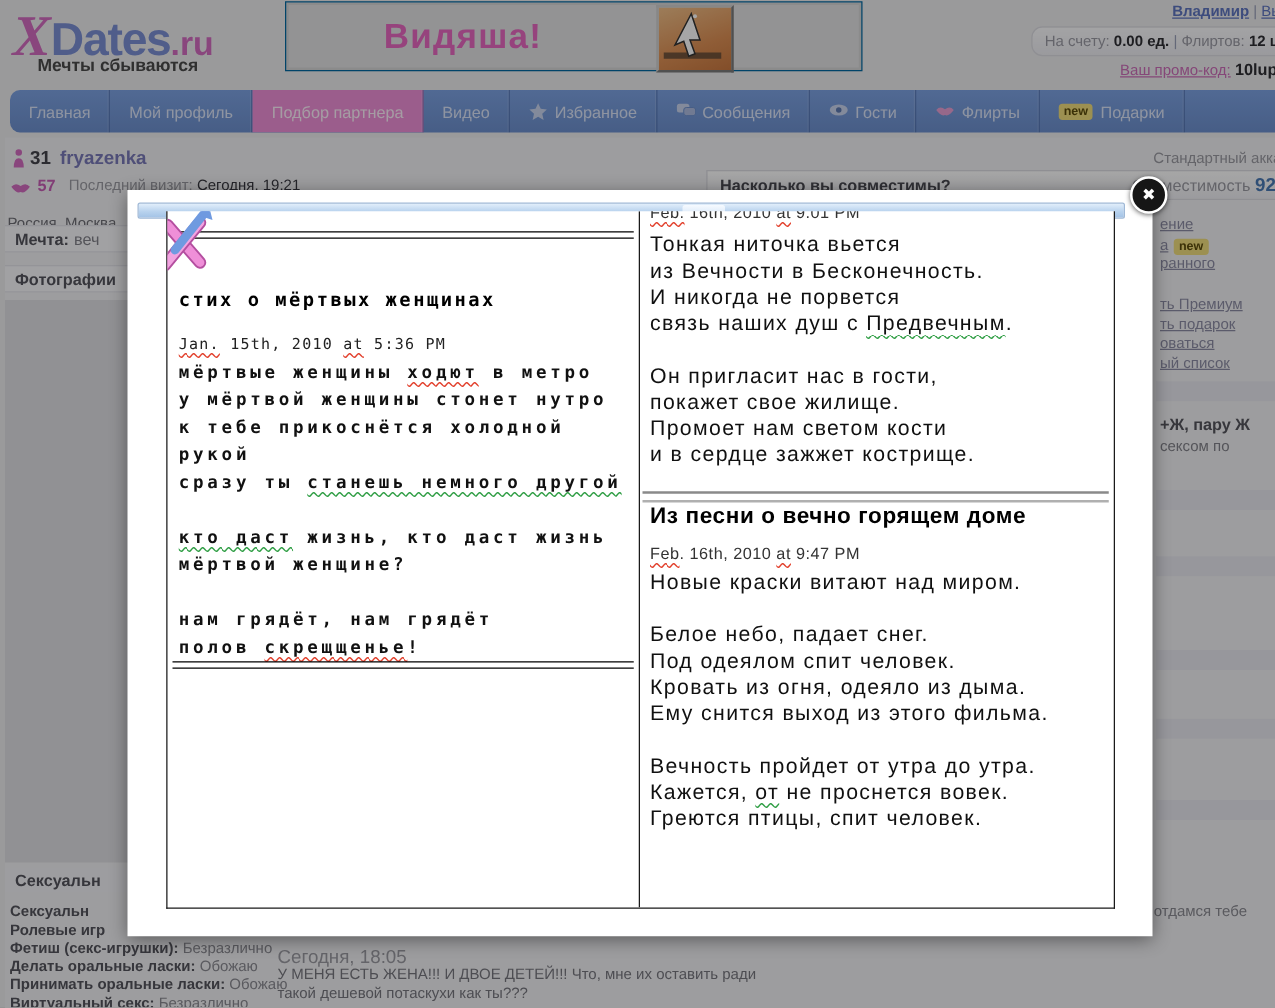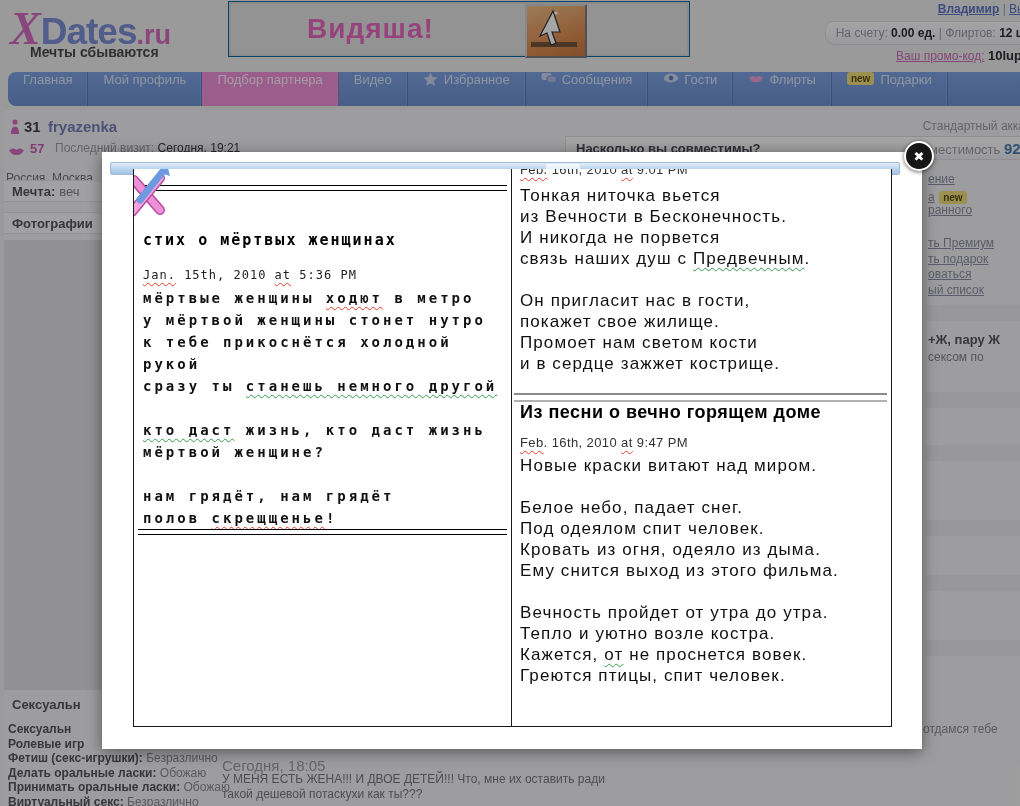--- a/index.html
+++ b/index.html
@@ -30,21 +30,21 @@
   .balance-bar{display:inline-block;margin-top:5px;background:linear-gradient(#fbfbfd,#ededf2);
                border:1px solid #dcdce2;border-radius:9px;padding:4px 10px;}
   .lbl{color:#9a9aa4;} .val{color:#2e2e34;font-weight:bold;}
   .promo-line{margin-top:3px;}
   .promo-link{color:#cc6eb8;text-decoration:underline;}
   .promo-code{color:#2e2e34;font-weight:bold;font-size:13px;}
 
   
   .nav{left:8px;right:8px;top:72px;height:34px;border-radius:8px;display:flex;
        background:linear-gradient(#7da2e3,#6d90ce);overflow:hidden;}
-  .nav-item{display:flex;align-items:flex-start;gap:6px;padding:0 15px;color:#dbe3f7;
+  .nav-item{display:flex;align-items:center;gap:6px;padding:0 15px;color:#dbe3f7;
             font:13px "Liberation Sans",sans-serif;border-right:1px solid rgba(70,100,160,.55);
             box-shadow:inset -1px 0 0 rgba(255,255,255,.12);cursor:pointer;white-space:nowrap;}
   .nav-item.active{background:#ef8fd8;color:#fdf0fa;}
   .nav-ico{width:15px;height:15px;display:inline-block;}
   .new-badge{background:#f0dd7d;color:#5b4c0c;font:bold 10px "Liberation Sans",sans-serif;
              border-radius:3px;padding:1px 4px;}
 
   
   .t-dark{color:#3a3a42;} .t-grey{color:#9a9aa2;}
   .age{left:24px;top:118px;font:bold 15px "Liberation Sans",sans-serif;color:#44444c;}
@@ -344,21 +344,20 @@
           </div>
         <div class="abs poem-r2 poem-sans">
             <div><span>Новые краски витают над миром.</span></div>
             <div>&nbsp;</div>
             <div><span>Белое небо, падает снег.</span></div>
             <div><span>Под одеялом спит человек.</span></div>
             <div><span>Кровать из огня, одеяло из дыма.</span></div>
             <div><span>Ему снится выход из этого фильма.</span></div>
             <div>&nbsp;</div>
             <div><span>Вечность пройдет от утра до утра.</span></div>
-            <div><span>Тепло и уютно возле костра.</span></div>
             <div><span>Кажется, </span><span class="sq-g">от</span><span> не проснется вовек.</span></div>
             <div><span>Греются птицы, спит человек.</span></div>
           </div>
       </div>
 
     </div>
   </div>
 
   <div class="abs close-btn">
     <span>✖</span>

